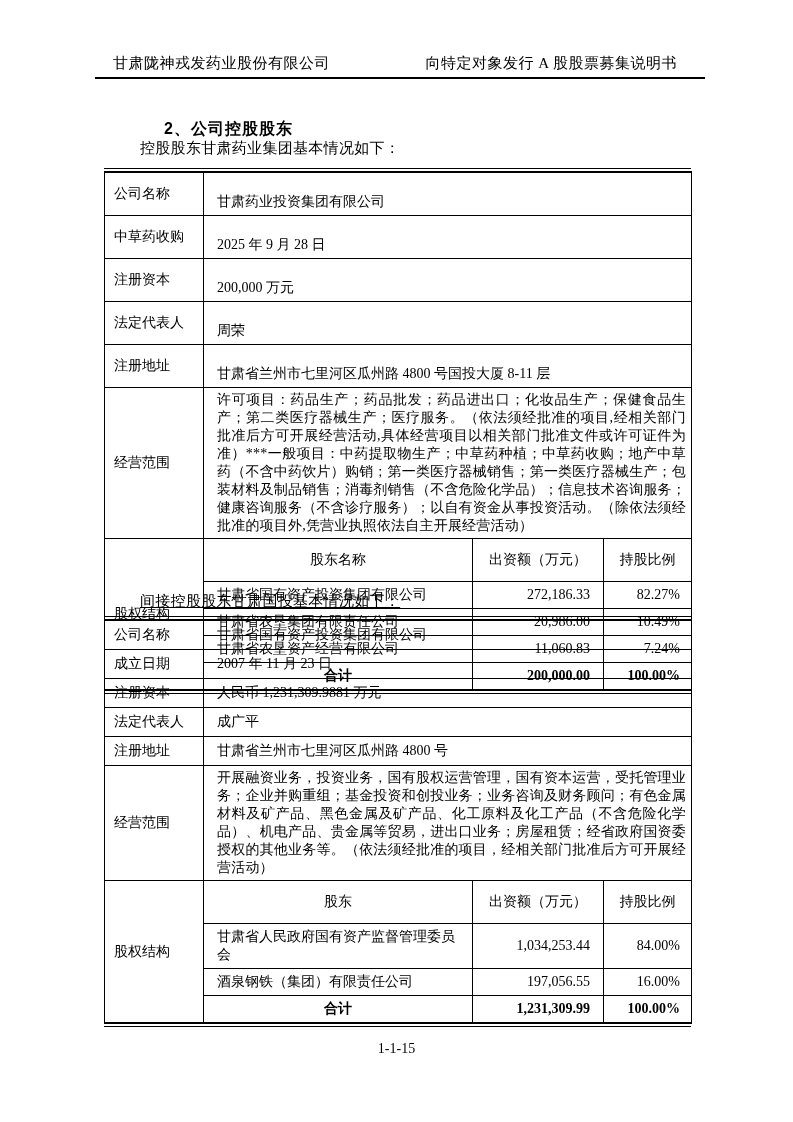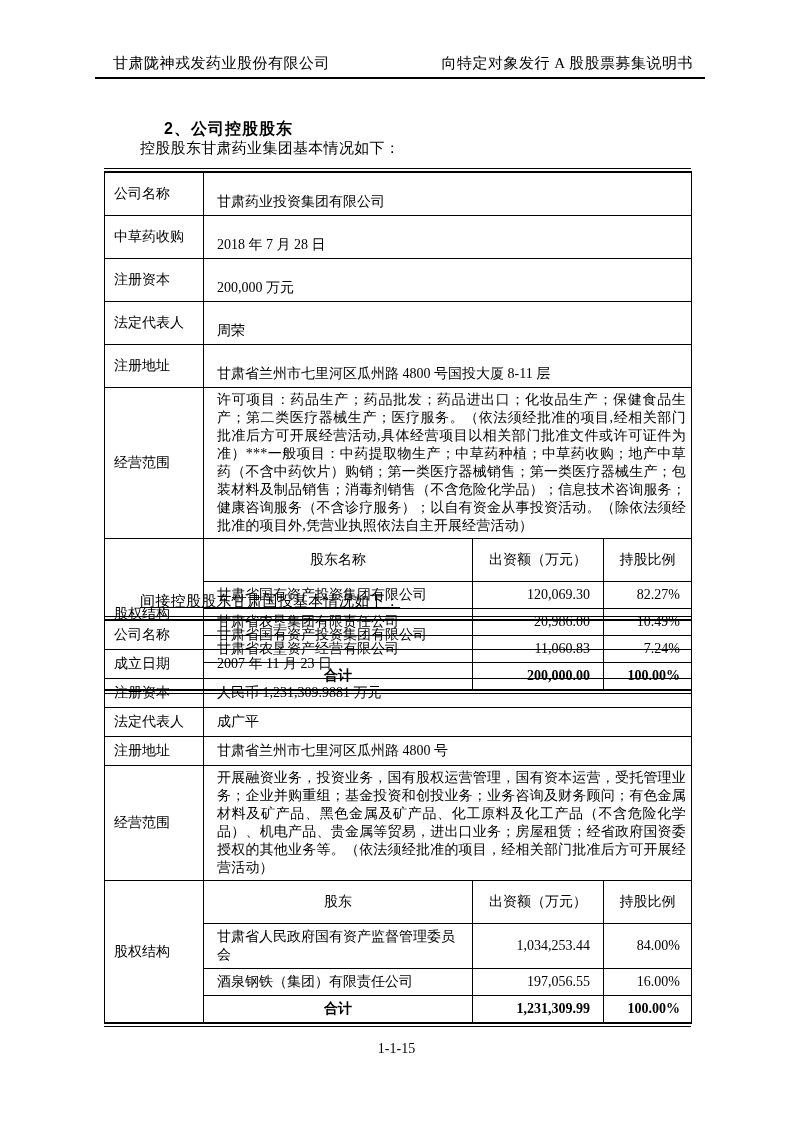--- a/index.html
+++ b/index.html
@@ -8,21 +8,21 @@
     color:#000; font-family:"Liberation Serif","DejaVu Serif",serif;
     overflow:hidden;
   }
   .doc-header {
     position:absolute; left:95px; top:54px; width:610px;
     display:flex; justify-content:space-between; align-items:flex-end;
     border-bottom:2px solid #000; padding-bottom:5px;
     font-size:15px; line-height:18px; letter-spacing:0.5px;
   }
   .doc-header .hl { margin-left:18px; }
-  .doc-header .hr { margin-right:12px; }
+  .doc-header .hr { margin-right:28px; }
   .section-heading {
     position:absolute; left:148px; top:103px; margin:16px;
     font-family:"Liberation Sans","DejaVu Sans",sans-serif;
     font-size:16px; font-weight:bold; letter-spacing:1px;
   }
   .intro { position:absolute; margin:0; font-size:15px; line-height:19px; letter-spacing:0.3px; }
   .intro-1 { left:140px; top:139px; }
   .intro-2 { left:140px; top:592px;text-decoration:underline; }
   .tbl-wrap {
     position:absolute; left:104px; width:587px;
@@ -80,21 +80,21 @@
           <col style="width:131px">
           <col style="width:88px">
         </colgroup>
       <tbody>
         <tr class="simple">
           <td class="lbl">公司名称</td>
           <td class="val" colspan="3">甘肃药业投资集团有限公司</td>
         </tr>
         <tr class="simple">
           <td class="lbl">中草药收购</td>
-          <td class="val" colspan="3">2018 年 7 月 28 日</td>
+          <td class="val" colspan="3">2025 年 9 月 28 日</td>
         </tr>
         <tr class="simple">
           <td class="lbl">注册资本</td>
           <td class="val" colspan="3">200,000 万元</td>
         </tr>
         <tr class="simple">
           <td class="lbl">法定代表人</td>
           <td class="val" colspan="3">周荣</td>
         </tr>
         <tr class="simple">
@@ -106,21 +106,21 @@
           <td class="scope" colspan="3">许可项目：药品生产；药品批发；药品进出口；化妆品生产；保健食品生产；第二类医疗器械生产；医疗服务。（依法须经批准的项目,经相关部门批准后方可开展经营活动,具体经营项目以相关部门批准文件或许可证件为准）***一般项目：中药提取物生产；中草药种植；中草药收购；地产中草药（不含中药饮片）购销；第一类医疗器械销售；第一类医疗器械生产；包装材料及制品销售；消毒剂销售（不含危险化学品）；信息技术咨询服务；健康咨询服务（不含诊疗服务）；以自有资金从事投资活动。（除依法须经批准的项目外,凭营业执照依法自主开展经营活动）</td>
         </tr>
         <tr>
           <td class="lbl" rowspan="5">股权结构</td>
           <th class="eq-h">股东名称</th>
           <th class="eq-h">出资额（万元）</th>
           <th class="eq-h">持股比例</th>
         </tr>
         <tr>
           <td class="eq-name">甘肃省国有资产投资集团有限公司</td>
-          <td class="eq-amt">120,069.30</td>
+          <td class="eq-amt">272,186.33</td>
           <td class="eq-pct">82.27%</td>
         </tr>
         <tr>
           <td class="eq-name">甘肃省农垦集团有限责任公司</td>
           <td class="eq-amt">20,986.00</td>
           <td class="eq-pct">10.49%</td>
         </tr>
         <tr>
           <td class="eq-name">甘肃省农垦资产经营有限公司</td>
           <td class="eq-amt">11,060.83</td>

